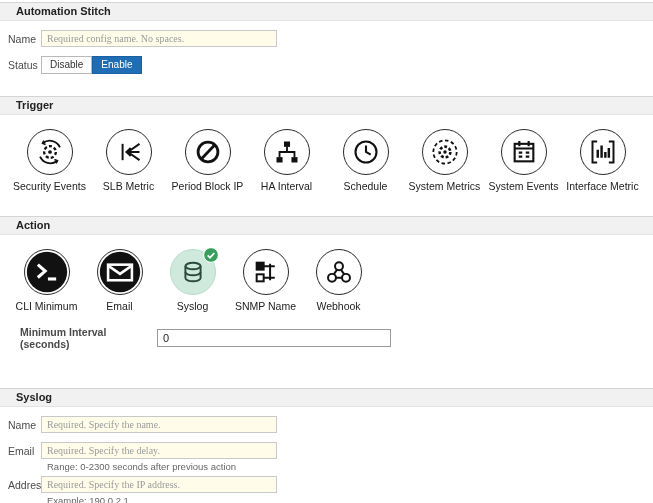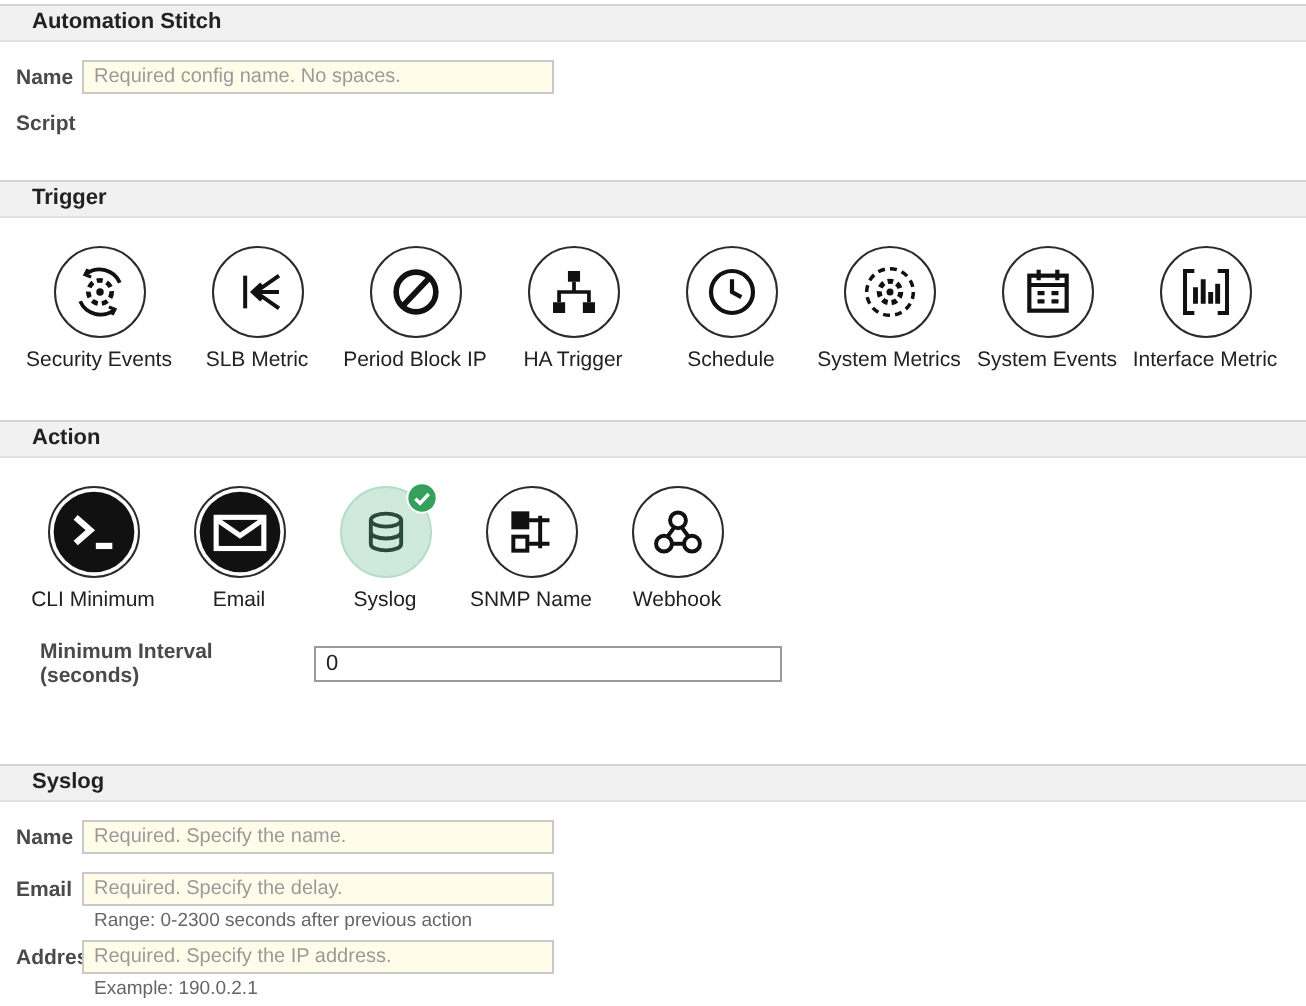--- a/index.html
+++ b/index.html
@@ -17,26 +17,26 @@
     border-bottom:1px solid #e2e2e2;
     padding:2px 8px 3px 16px;
     font-weight:bold; font-size:11px; color:#222;
   }
   .hdr-top { margin-top:2px; }
 
   
   .field-row { display:flex; align-items:center; margin:9px 0 0 8px; }
   .field-label {
     width:33px; flex-shrink:0;
-    font-weight:bold; font-size:10.5px; color:#4a4a4a;
+    font-weight:normal; font-size:10.5px; color:#4a4a4a;
     white-space:nowrap;
   }
   input.text {
     width:236px; border:1px solid #c9c9c9; background:#fffdea;
-    font-family:Liberation Sans, sans-serif; font-size:10px; color:#333;
+    font-family:Liberation Serif, serif; font-size:10px; color:#333;
     padding:2px 5px; outline:none;
   }
   input::placeholder { color:#9a9a9a; }
   .helper-text {
     margin:2px 0 2px 47px;
     font-size:9.5px; color:#666;
   }
 
   
   .btn-group { display:flex; }
@@ -90,21 +90,25 @@
 <body>
 
 <div class="section-header hdr-top">Automation Stitch</div>
 
 <div class="field-row">
   <span class="field-label">Name</span>
   <input class="text" type="text" placeholder="Required config name. No spaces." style="">
 </div>
 
 <div class="field-row">
-  <span class="field-label">Script</span>
+  <span class="field-label">Status</span>
+  <div class="btn-group">
+    <button class="seg-btn">Disable</button>
+    <button class="seg-btn active">Enable</button>
+  </div>
 </div>
 
 <div class="gap-md"></div>
 
 <div class="section-header">Trigger</div>
 
 <div class="icon-row">
 
   <div class="icon-item">
     <span class="icon-circle">
@@ -143,21 +147,21 @@
 
   <div class="icon-item">
     <span class="icon-circle">
       <svg width="28" height="28" viewBox="0 0 24 24">
         <rect x="9.4" y="3" width="5.2" height="4.6" fill="#111"></rect>
         <rect x="3" y="16.4" width="5.2" height="4.6" fill="#111"></rect>
         <rect x="15.8" y="16.4" width="5.2" height="4.6" fill="#111"></rect>
         <path d="M12 7.6 V12 M5.6 16.4 V12 H18.4 V16.4" fill="none" stroke="#111" stroke-width="1.6"></path>
       </svg>
     </span>
-    <span class="icon-label">HA Trigger</span>
+    <span class="icon-label">HA Interval</span>
   </div>
 
   <div class="icon-item">
     <span class="icon-circle">
       <svg width="28" height="28" viewBox="0 0 24 24" fill="none" stroke="#111" stroke-width="1.8">
         <circle cx="12" cy="12" r="9"></circle>
         <path d="M12 6.5 V12 L16 14.2"></path>
       </svg>
     </span>
     <span class="icon-label">Schedule</span>

